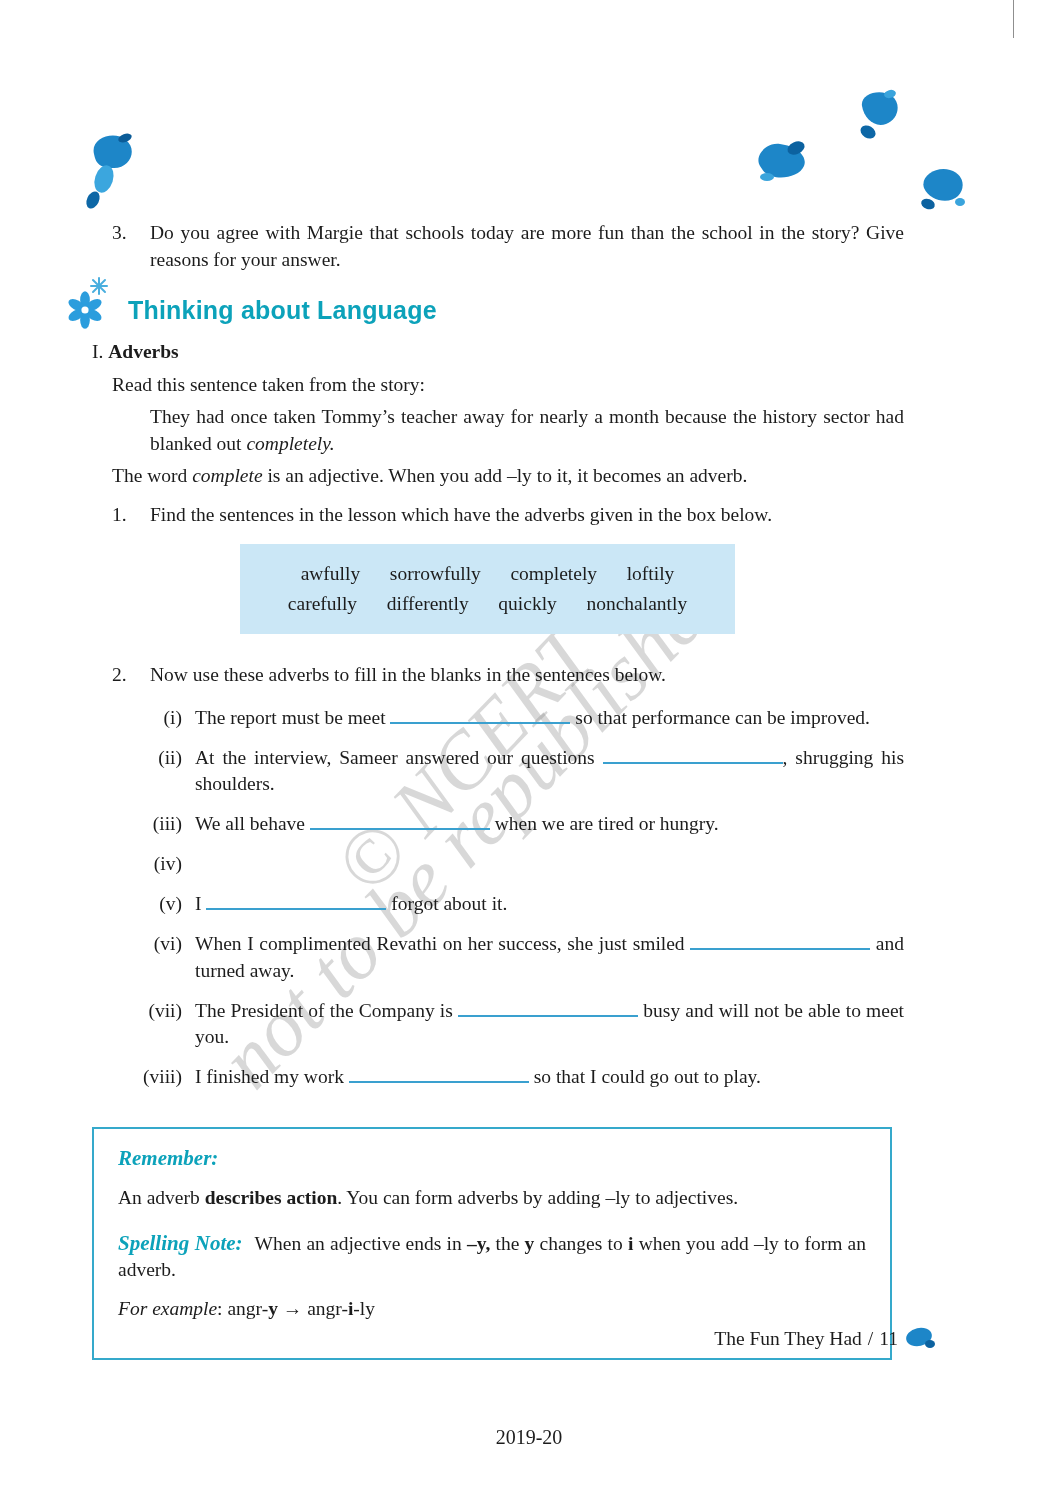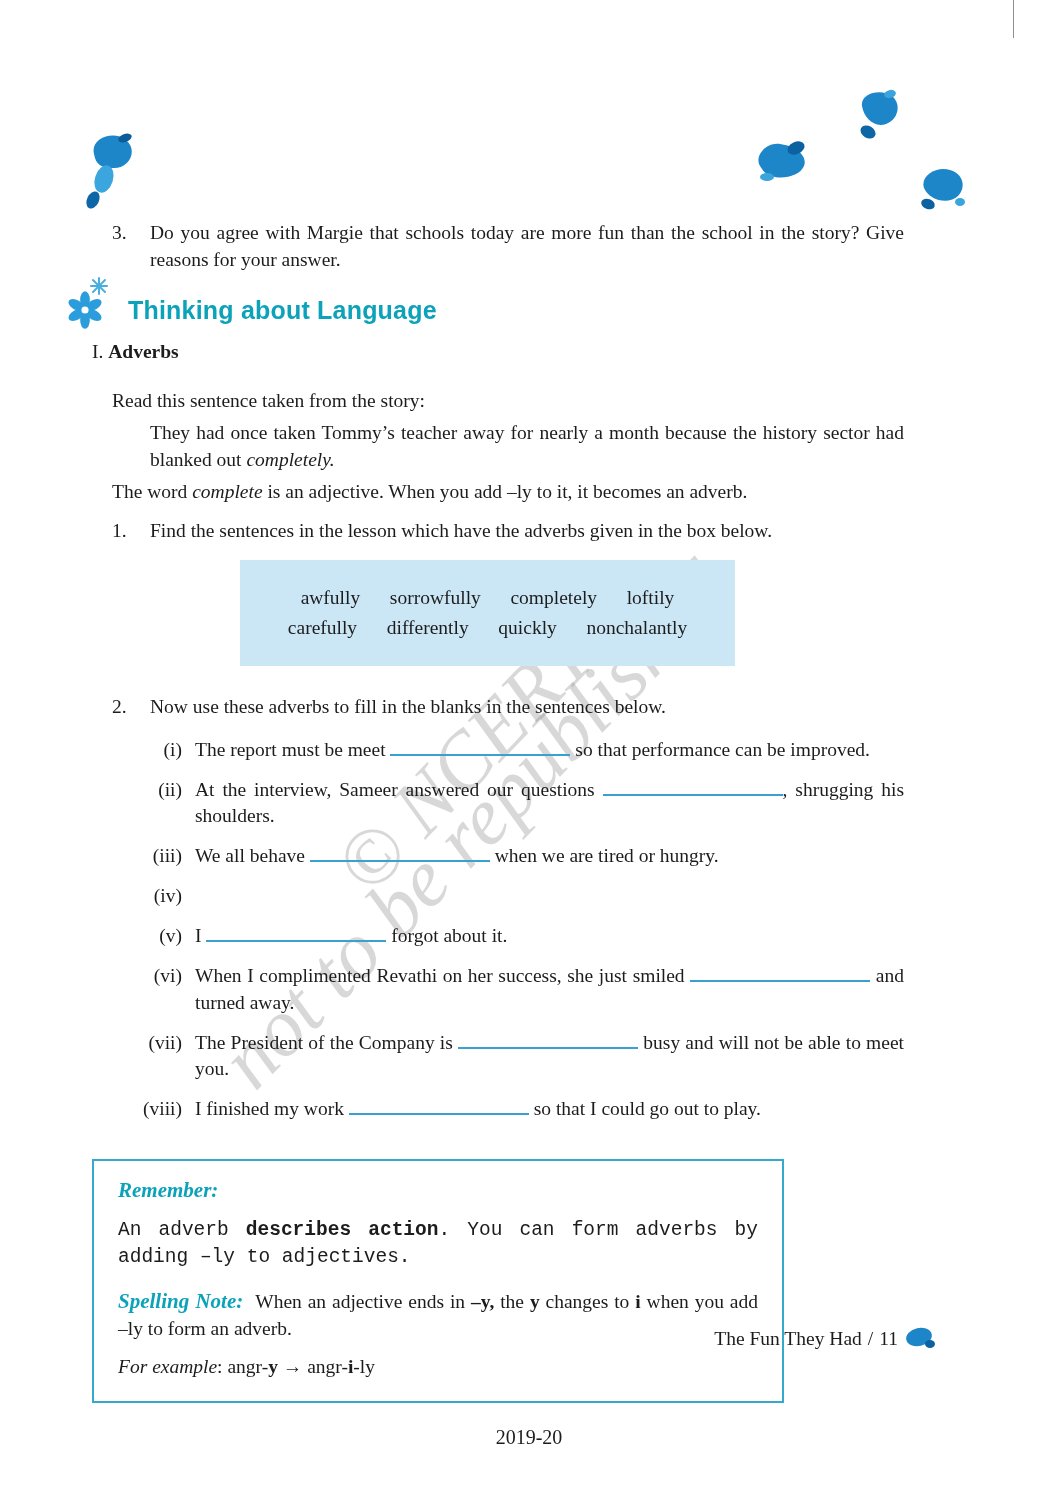--- a/index.html
+++ b/index.html
@@ -20,40 +20,40 @@
   .splash{position:absolute;filter:blur(0.6px);z-index:0;}
   
   .content{position:absolute;left:92px;top:220px;width:812px;z-index:1;
     font-size:19.5px;line-height:26.5px;text-align:justify;}
   .numrow{display:grid;grid-template-columns:58px 1fr;}
   .numrow .num{padding-left:20px;text-align:left;}
   .q3{margin-bottom:18px;}
   .heading{display:flex;align-items:center;gap:24px;margin:16px 0 10px -26px;position:relative;text-align:left;}
   .heading-title{font-family:"Liberation Sans",sans-serif;font-weight:700;font-size:25px;color:#0ca2ba;letter-spacing:0.2px;}
   .small-star{position:absolute;left:24px;top:-14px;}
-  .adverbs-label{margin:8px 0 22px;}
+  .adverbs-label{margin:8px 0 6px;}
   .lead{margin:2px 0 6px 20px;}
   .quote{margin:2px 0 4px 58px;}
   .note{margin:6px 0 12px 20px;}
   .ex-row{margin-bottom:12px;}
   .adverb-box{
     margin:16px 0 28px 148px;width:455px;background:#cbe7f6;
-    padding:23px 20px;text-align:center;
+    padding:15px 20px;text-align:center;
   }
   .adverb-box .boxline{white-space:pre;line-height:30px;word-spacing:5px;}
   .items{margin-top:16px;}
   .item{display:grid;grid-template-columns:90px 1fr;column-gap:13px;margin-bottom:13.5px;}
   .item .inum{text-align:right;}
   .blank{display:inline-block;width:180px;height:0;border-bottom:2px solid #3aa0cf;}
   .remember-box{
-    border:2.5px solid #35a9cb;margin-top:36px;width:692px;box-sizing:border-box;
-    padding:16px 24px 20px;background:transparent;
+    border:2.5px solid #35a9cb;margin-top:36px;width:800px;box-sizing:border-box;
+    padding:16px 24px 36px;background:transparent;
   }
   .remember-title{color:#0ca2ba;font-weight:bold;font-style:italic;font-size:21px;margin:0 0 14px;}
-  .remember-line{margin-bottom:18px;font-family:Liberation Mono, monospace;}
+  .remember-line{margin-bottom:18px;}
   .spelling-label{color:#0ca2ba;font-weight:bold;font-style:italic;font-size:21px;margin-right:12px;}
   .example-line{margin-top:12px;}
   .em{font-style:italic;}
   .bd{font-weight:bold;}
   
   .footer-right{position:absolute;right:152px;top:1328px;font-size:19.5px;z-index:1;}
   .footer-right .book{}
   .footer-right .fdiv{margin:0 6px;}
   .footer-center{position:absolute;left:4px;width:100%;top:1426px;text-align:center;font-size:20px;z-index:1;}
 </style>

